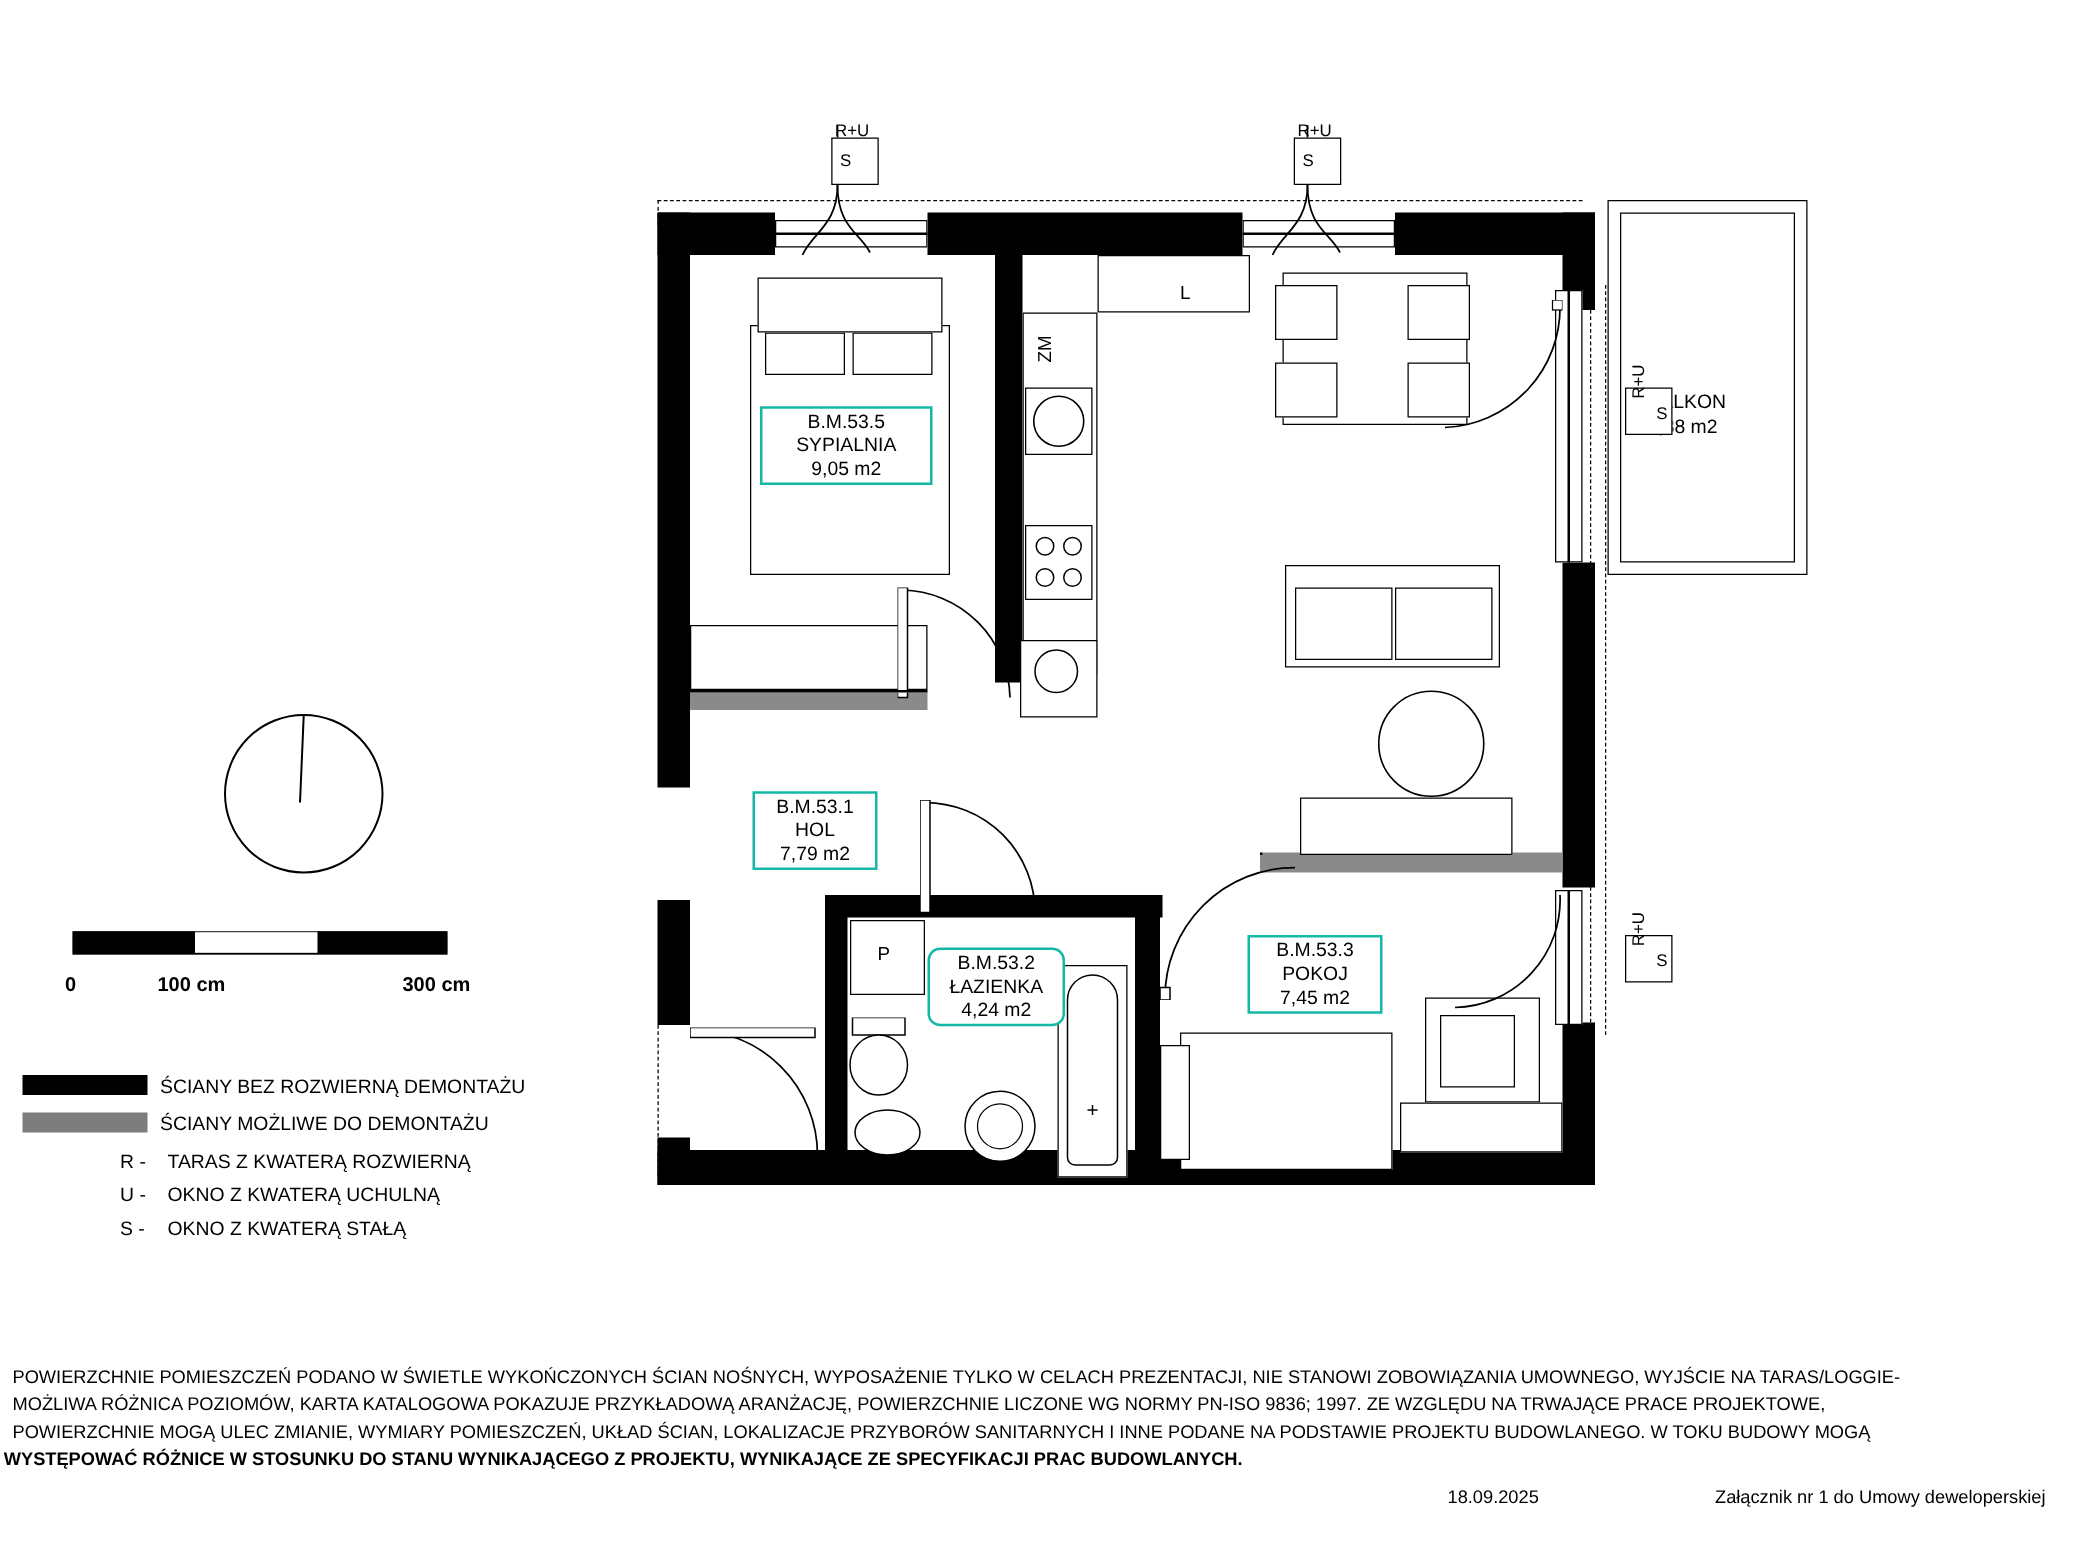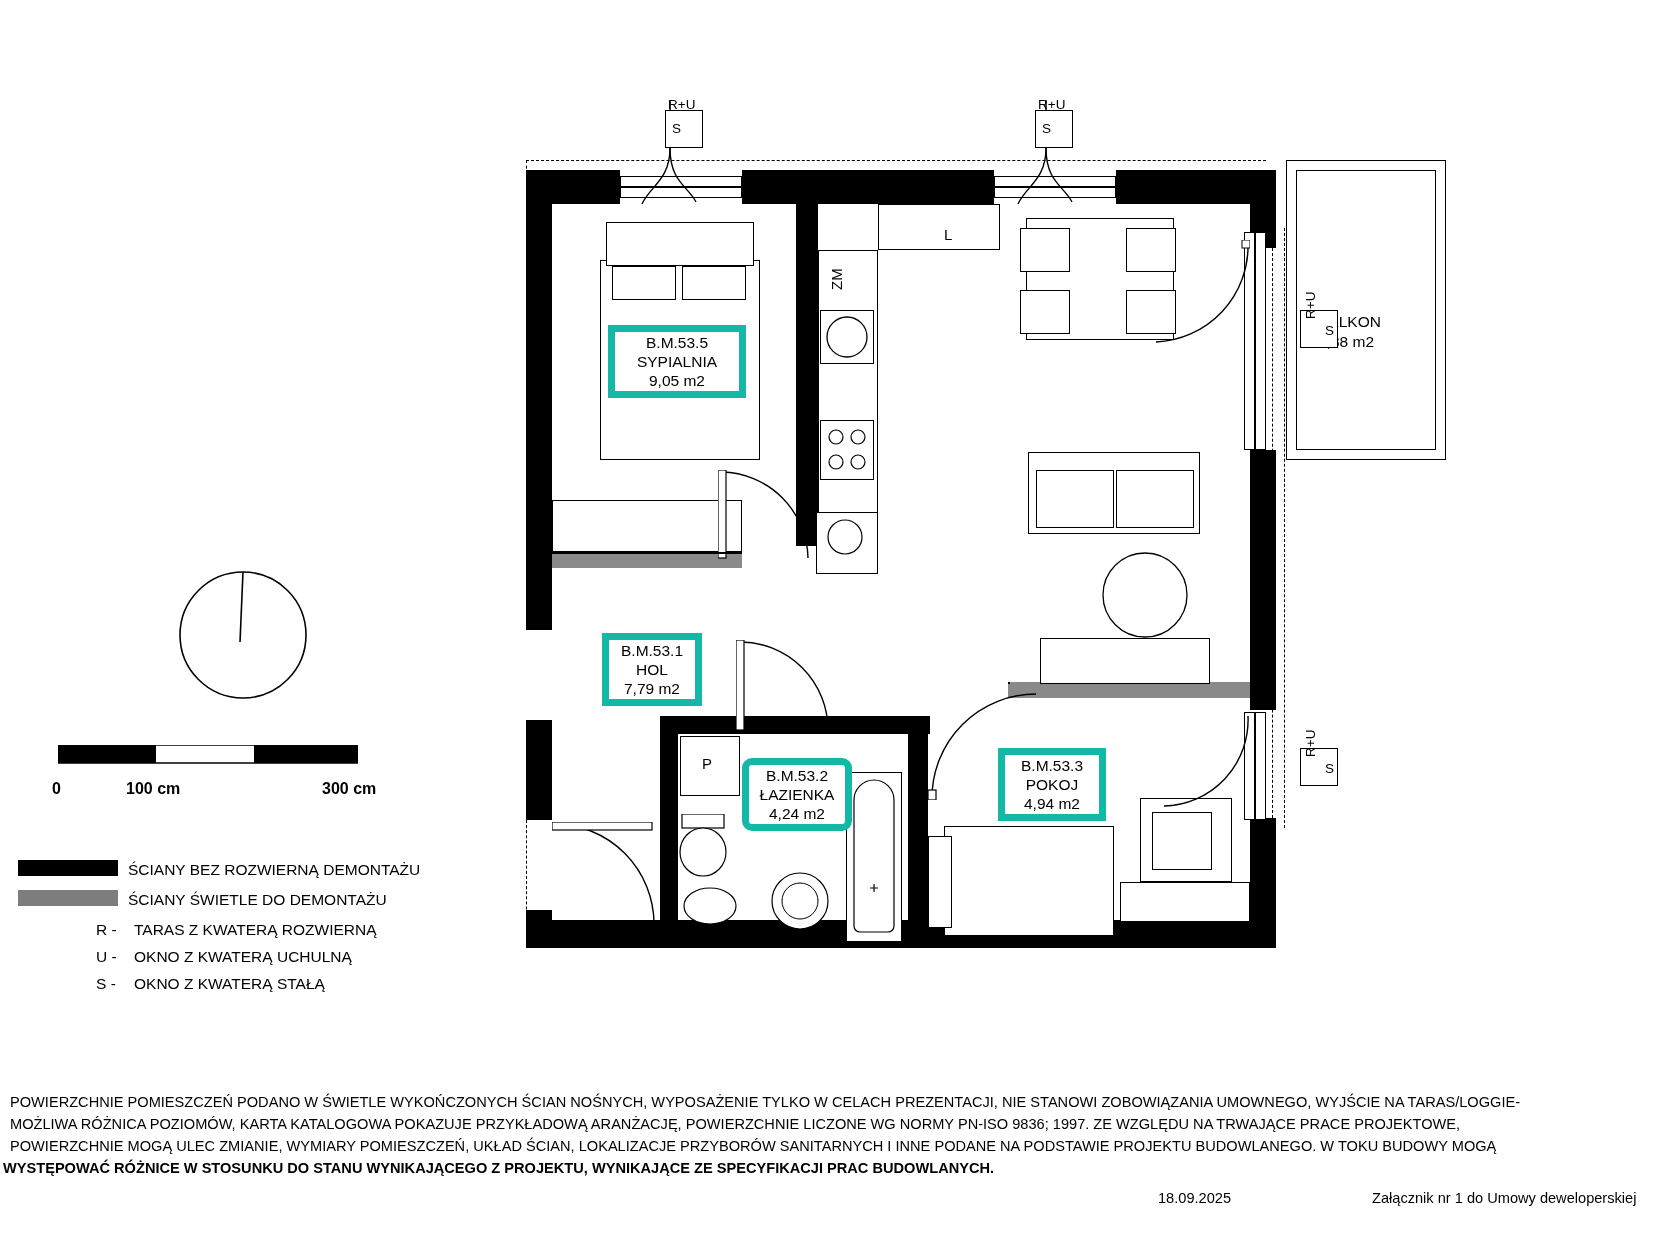--- a/index.html
+++ b/index.html
@@ -5,21 +5,21 @@
   html,body{margin:0;padding:0;background:#ffffff;}
   body{width:1674px;height:1234px;position:relative;font-family:"Liberation Sans",sans-serif;color:#000;overflow:hidden;}
   .abs{position:absolute;}
   .wall-black{position:absolute;background:#000;}
   .wall-gray{position:absolute;background:#8a8a8a;}
   .thin{position:absolute;border:1px solid #000;box-sizing:border-box;background:transparent;}
   .thinfill{position:absolute;border:1px solid #000;box-sizing:border-box;background:#fff;}
   .line{position:absolute;background:#000;}
   .dash-h{position:absolute;border-top:1.5px dashed #000;}
   .dash-v{position:absolute;border-left:1.5px dashed #000;}
-  .roomlbl{position:absolute;border:7px solid #14b8a6;background:#fff;text-align:center;font-size:15.5px;line-height:19px;padding:1px 6px;box-sizing:border-box;white-space:nowrap;}
+  .roomlbl{position:absolute;border:2px solid #14b8a6;background:#fff;text-align:center;font-size:15.5px;line-height:19px;padding:1px 6px;box-sizing:border-box;white-space:nowrap;}
   .roomlbl div{white-space:nowrap;}
   .winmark{position:absolute;border:1px solid #000;background:#fff;width:38px;height:38px;box-sizing:border-box;}
   .winmark span{position:absolute;font-size:13.5px;}
   .legend-txt{position:absolute;font-size:15.5px;white-space:nowrap;}
   .note{position:absolute;font-size:14.6px;line-height:21px;white-space:nowrap;}
   .scale-num{position:absolute;font-size:16px;font-weight:bold;}
   svg{display:block;}
 </style>
 </head>
 <body>
@@ -38,21 +38,21 @@
     <rect x="196" y="0" width="104" height="18" fill="#000"></rect>
   </svg>
 </div>
 <div class="scale-num" style="left:52px;top:780px;">0</div>
 <div class="scale-num" style="left:126px;top:780px;">100 cm</div>
 <div class="scale-num" style="left:322px;top:780px;">300 cm</div>
 
 <div class="abs" style="left:18px;top:860px;width:100px;height:16px;background:#000;"></div>
 <div class="legend-txt" style="left:128px;top:861px;">ŚCIANY BEZ ROZWIERNĄ DEMONTAŻU</div>
 <div class="abs" style="left:18px;top:890px;width:100px;height:16px;background:#7d7d7d;"></div>
-<div class="legend-txt" style="left:128px;top:891px;">ŚCIANY ŚWIETLE DO DEMONTAŻU</div>
+<div class="legend-txt" style="left:128px;top:891px;">ŚCIANY MOŻLIWE DO DEMONTAŻU</div>
 
 <div class="legend-txt" style="left:96px;top:921px;">R -</div>
 <div class="legend-txt" style="left:134px;top:921px;">TARAS Z KWATERĄ ROZWIERNĄ</div>
 <div class="legend-txt" style="left:96px;top:948px;">U -</div>
 <div class="legend-txt" style="left:134px;top:948px;">OKNO Z KWATERĄ UCHULNĄ</div>
 <div class="legend-txt" style="left:96px;top:975px;">S -</div>
 <div class="legend-txt" style="left:134px;top:975px;">OKNO Z KWATERĄ STAŁĄ</div>
 
 <div class="abs" style="left:520px;top:100px;width:1140px;height:880px;">
 
@@ -257,21 +257,21 @@
 
   <div class="roomlbl" style="left:222px;top:658px;width:110px;border-radius:10px;">
     <div>B.M.53.2</div>
     <div>ŁAZIENKA</div>
     <div>4,24 m2</div>
   </div>
 
   <div class="roomlbl" style="left:478px;top:648px;width:108px;">
     <div>B.M.53.3</div>
     <div>POKOJ</div>
-    <div>4,94 m2</div>
+    <div>7,45 m2</div>
   </div>
 
   <div class="abs" style="left:798px;top:212px;width:110px;font-size:15.5px;line-height:20px;text-align:left;">
     <div>BALKON</div>
     <div>3,88 m2</div>
   </div>
 </div>
 
 <div class="winmark" style="left:665px;top:110px;">
   <span style="left:2px;top:-14px;">R+U</span>

